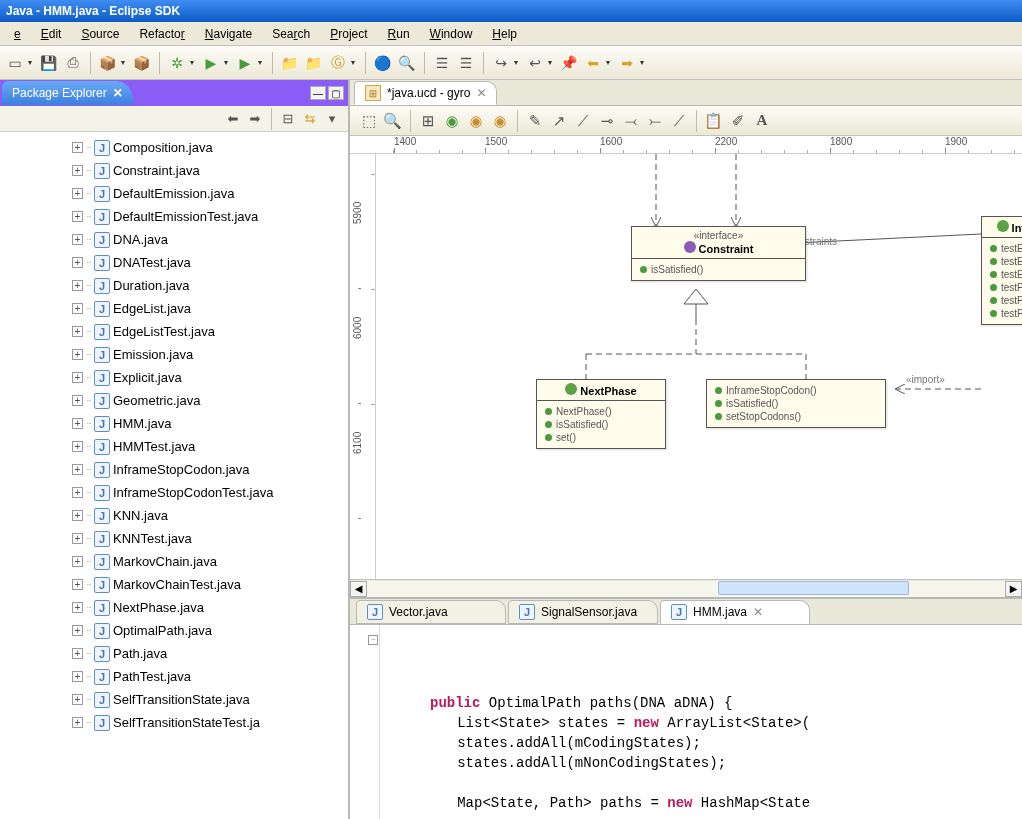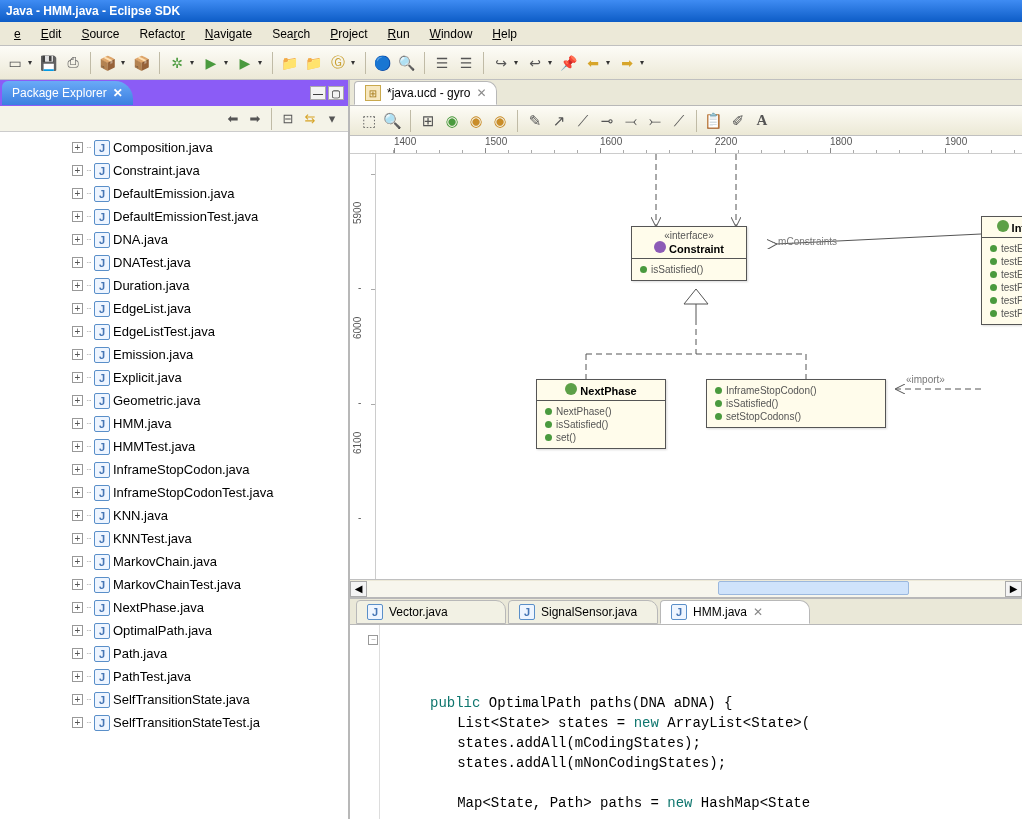--- a/index.html
+++ b/index.html
@@ -253,21 +253,21 @@
     font-family:"Courier New",monospace;font-size:14px;line-height:20px;
     position:relative; white-space:pre; overflow:hidden;
   }
   .code .gutter{
     position:absolute;left:0;top:0;bottom:0;width:30px;background:#fff;border-right:1px solid #ddd;
   }
   .code .fold{
     position:absolute;left:18px;top:10px;width:10px;height:10px;border:1px solid #999;
     color:#999;font-size:9px;line-height:8px;text-align:center;
   }
-  .kw{color:#0f766e;font-weight:normal;}
+  .kw{color:#be185d;font-weight:bold;}
   .conn-label{position:absolute;font-size:10px;color:#777;}
 
   ::-webkit-scrollbar{width:17px;background:#f3f2e9;}
   ::-webkit-scrollbar-thumb{background:#cfe3fb;border:1px solid #9bb8de;border-radius:2px;}
   ::-webkit-scrollbar-button{height:17px;background:#f4f4f4;border:1px solid #aaa;}
 </style>
 </head>
 <body>
 
 <div class="titlebar">
@@ -606,21 +606,21 @@
           <line x1="320" y1="165" x2="320" y2="200" stroke="#555" stroke-dasharray="6,4"></line>
           <line x1="210" y1="200" x2="210" y2="225" stroke="#555" stroke-dasharray="6,4"></line>
           <line x1="430" y1="200" x2="430" y2="225" stroke="#555" stroke-dasharray="6,4"></line>
 
           <line x1="605" y1="235" x2="520" y2="235" stroke="#555" stroke-dasharray="6,4" marker-end="url(#arr)"></line>
         </svg>
 
         <div class="conn-label" style="left:396px;top:82px">- mConstraints</div>
         <div class="conn-label" style="left:530px;top:220px">«import»</div>
 
-        <div class="uml-box" style="left:255px;top:72px;width:116px">
+        <div class="uml-box" style="left:255px;top:72px;width:175px">
           <div class="hdr">
             <div class="stereo">«interface»</div>
             <div class="name"><span class="if-ic"></span><span>Constraint</span></div>
           </div>
           <div class="body">
             <div class="row">
                 <span class="dot green"></span>
                 <span>isSatisfied()</span>
               </div>
           </div>

